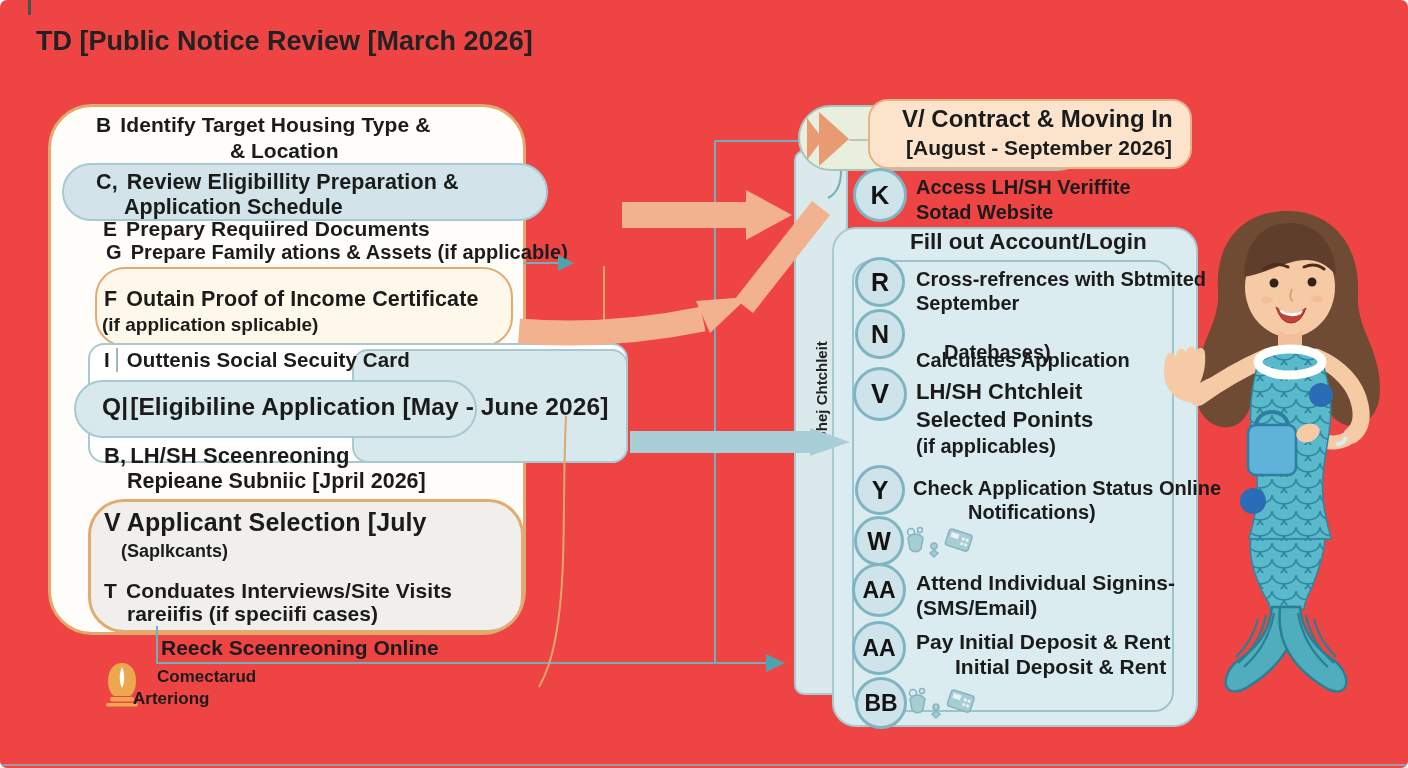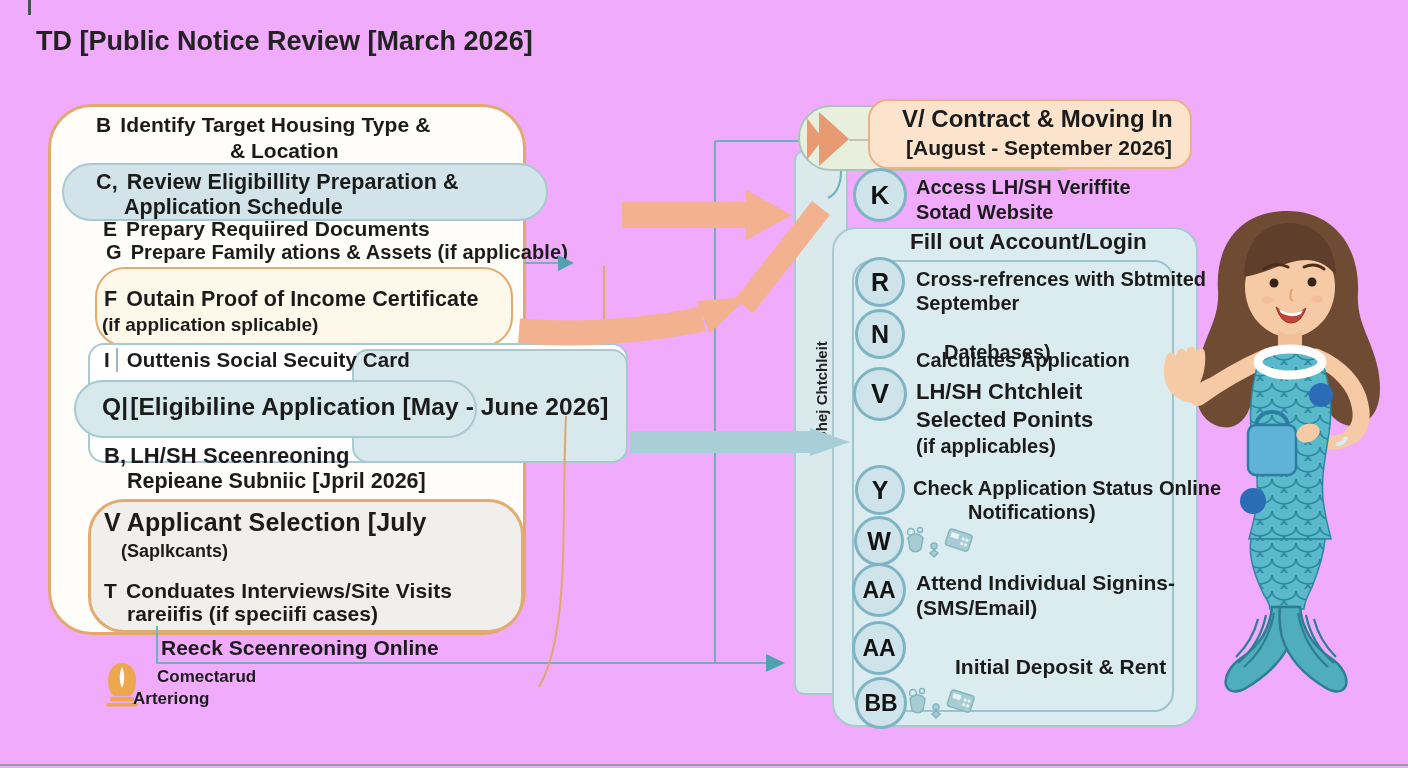--- a/index.html
+++ b/index.html
@@ -1,17 +1,17 @@
 <!DOCTYPE html>
 <html><head>
 <meta charset="utf-8">
 <style>
   html,body{margin:0;padding:0;background:#fff;}
-  #stage{position:relative;width:1408px;height:768px;overflow:hidden;background:#f0abfc;
-         font-family:"Liberation Sans",sans-serif;color:#1d1d1d;}
+  #stage{position:relative;width:1408px;height:768px;overflow:hidden;background:#ef4444;
+         font-family:"Liberation Sans",sans-serif;color:#1d1d1d;border-radius:7px;}
   .abs{position:absolute;}
   .box{position:absolute;box-sizing:border-box;}
   .row{position:absolute;display:flex;align-items:baseline;white-space:nowrap;color:#1b1b1b;
        font-weight:600;letter-spacing:.1px;z-index:3;}
   .row .k{font-weight:700;margin-right:9px;}
   .line{position:absolute;white-space:nowrap;color:#1b1b1b;font-weight:600;z-index:4;}
   .circle{position:absolute;border-radius:50%;background:#cfe4ea;border:3px solid #7fb4c3;
           display:flex;align-items:center;justify-content:center;font-weight:700;color:#131313;
           box-sizing:border-box;z-index:4;}
   .vlabel{position:absolute;left:794px;top:262px;width:54px;height:260px;display:flex;
@@ -171,20 +171,21 @@
 
   <div class="circle" style="left:852px;top:563px;width:54px;height:54px;font-size:23px;">
     <span>AA</span>
     </div>
   <div class="line" style="left:916px;top:571px;font-size:21px;">Attend Individual Signins-</div>
   <div class="line" style="left:916px;top:596px;font-size:21px;">(SMS/Email)</div>
 
   <div class="circle" style="left:852px;top:621px;width:54px;height:54px;font-size:23px;">
     <span>AA</span>
     </div>
+  <div class="line" style="left:916px;top:630px;font-size:21px;">Pay Initial Deposit &amp; Rent</div>
   <div class="line" style="left:955px;top:655px;font-size:21px;">Initial Deposit &amp; Rent</div>
 
   <div class="circle" style="left:855px;top:677px;width:52px;height:52px;font-size:23px;">
     <span>BB</span>
     </div>
   <div class="abs" style="left:905px;top:684px;z-index:4;">
     <svg width="78" height="38" viewBox="0 0 78 38">
       <g fill="#a7ccd4" stroke="#84b6c0" stroke-width="1.5">
         <circle cx="8" cy="9" r="3.5" fill="none"></circle>
           <circle cx="17" cy="7" r="2.5" fill="none"></circle>

